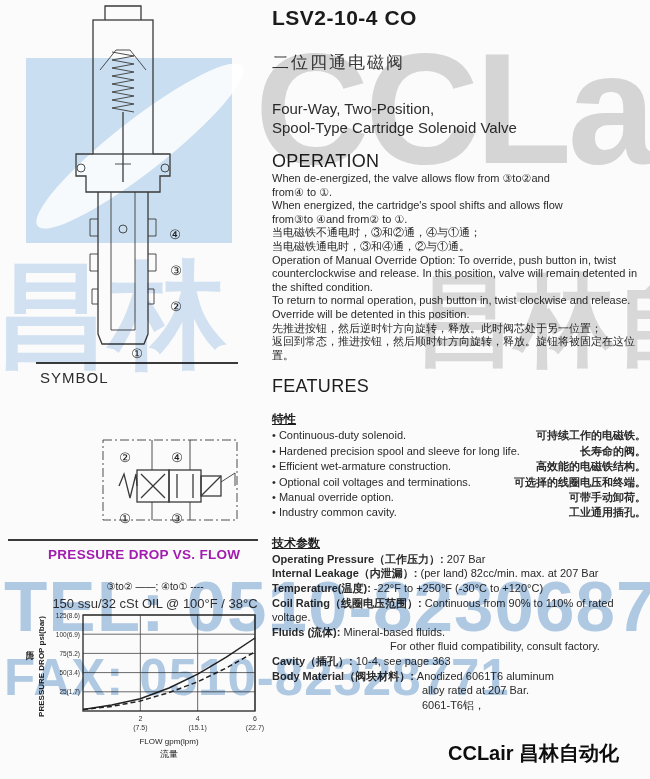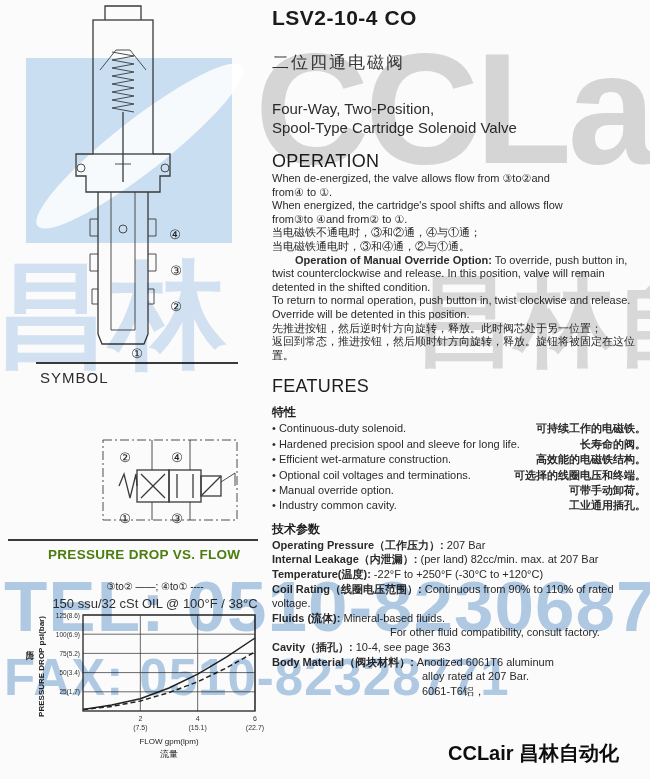--- a/index.html
+++ b/index.html
@@ -23,39 +23,39 @@
   svg{overflow:visible;}
   .lineart{fill:none;stroke:#3a3a3a;stroke-width:1.3;}
   .lineart-thin{fill:none;stroke:#3a3a3a;stroke-width:0.9;}
   .portnum{font-size:13px;fill:#222;text-anchor:middle;font-family:"Liberation Sans",sans-serif;}
 
   .rule1{position:absolute;left:36px;top:362px;width:202px;height:2px;background:#3a3a3a;}
   .symbol-heading{position:absolute;left:40px;top:369px;font-size:15px;letter-spacing:1px;color:#2c2c2c;}
   .symbol-svg{position:absolute;left:95px;top:428px;width:150px;height:100px;}
 
   .rule2{position:absolute;left:8px;top:539px;width:250px;height:2px;background:#3a3a3a;}
-  .chart-heading{position:absolute;left:36px;top:547px;font-size:13.5px;font-weight:bold;color:#4d7c0f;letter-spacing:0.3px;padding-left:12px;}
+  .chart-heading{position:absolute;left:36px;top:547px;font-size:13.5px;font-weight:bold;color:#a21caf;letter-spacing:0.3px;padding-left:12px;}
   .chart-legend{position:absolute;left:55px;top:581px;width:200px;text-align:center;font-size:10px;color:#222;}
   .chart-cond{position:absolute;left:45px;top:596px;width:220px;text-align:center;font-size:13px;color:#333;}
 
   .chart-area{position:absolute;left:25px;top:610px;width:240px;height:169px;}
   .chart-svg{position:absolute;left:15px;top:0;width:225px;height:162px;font-family:"Liberation Sans",sans-serif;}
   .ylabel-cn{position:absolute;left:-2px;top:34px;writing-mode:vertical-rl;font-size:9px;color:#333;}
   .ylabel-en{position:absolute;left:-36px;top:52px;width:104px;text-align:center;transform:rotate(-90deg);font-size:8px;font-weight:bold;color:#222;}
 
   
   .rcol{position:absolute;left:272px;top:6px;width:374px;}
   .model{font-size:21px;font-weight:bold;color:#1b1b1b;letter-spacing:0.5px;}
   .title-cn{font-size:17px;color:#3a3a3a;margin-top:21px;letter-spacing:2px;}
   .subtitle{margin-top:25px;font-size:15px;color:#2e2e2e;line-height:19px;}
   .sec-heading{font-size:18px;font-weight:normal;color:#1d1d1d;margin-top:14px;letter-spacing:0.3px;}
-  .sec-heading-cn{font-size:12px;font-weight:bold;color:#1d1d1d;margin-top:7px;}
+  .sec-heading-cn{font-size:12px;font-weight:bold;color:#1d1d1d;margin-top:14px;text-decoration:underline;}
   .body-txt{font-size:11px;line-height:13.6px;color:#2a2a2a;}
   .body-txt p{margin:0;}
-  .b{font-weight:bold;margin-left:23px;}
+  .b{font-weight:normal;}
   .feat-row{display:flex;justify-content:space-between;font-size:11px;line-height:15.4px;color:#2a2a2a;}
   .feat-cn{text-align:right;font-weight:bold;}
   .spec-row{font-size:11px;line-height:14.6px;color:#2a2a2a;}
   .spec-row .lbl{font-weight:bold;}
   .ind1{padding-left:118px;}
   .ind2{padding-left:150px;}
 
   .footer-brand{position:absolute;left:448px;top:740px;z-index:3;font-size:20px;font-weight:bold;color:#0d0d0d;white-space:nowrap;}
 </style>
 </head>

